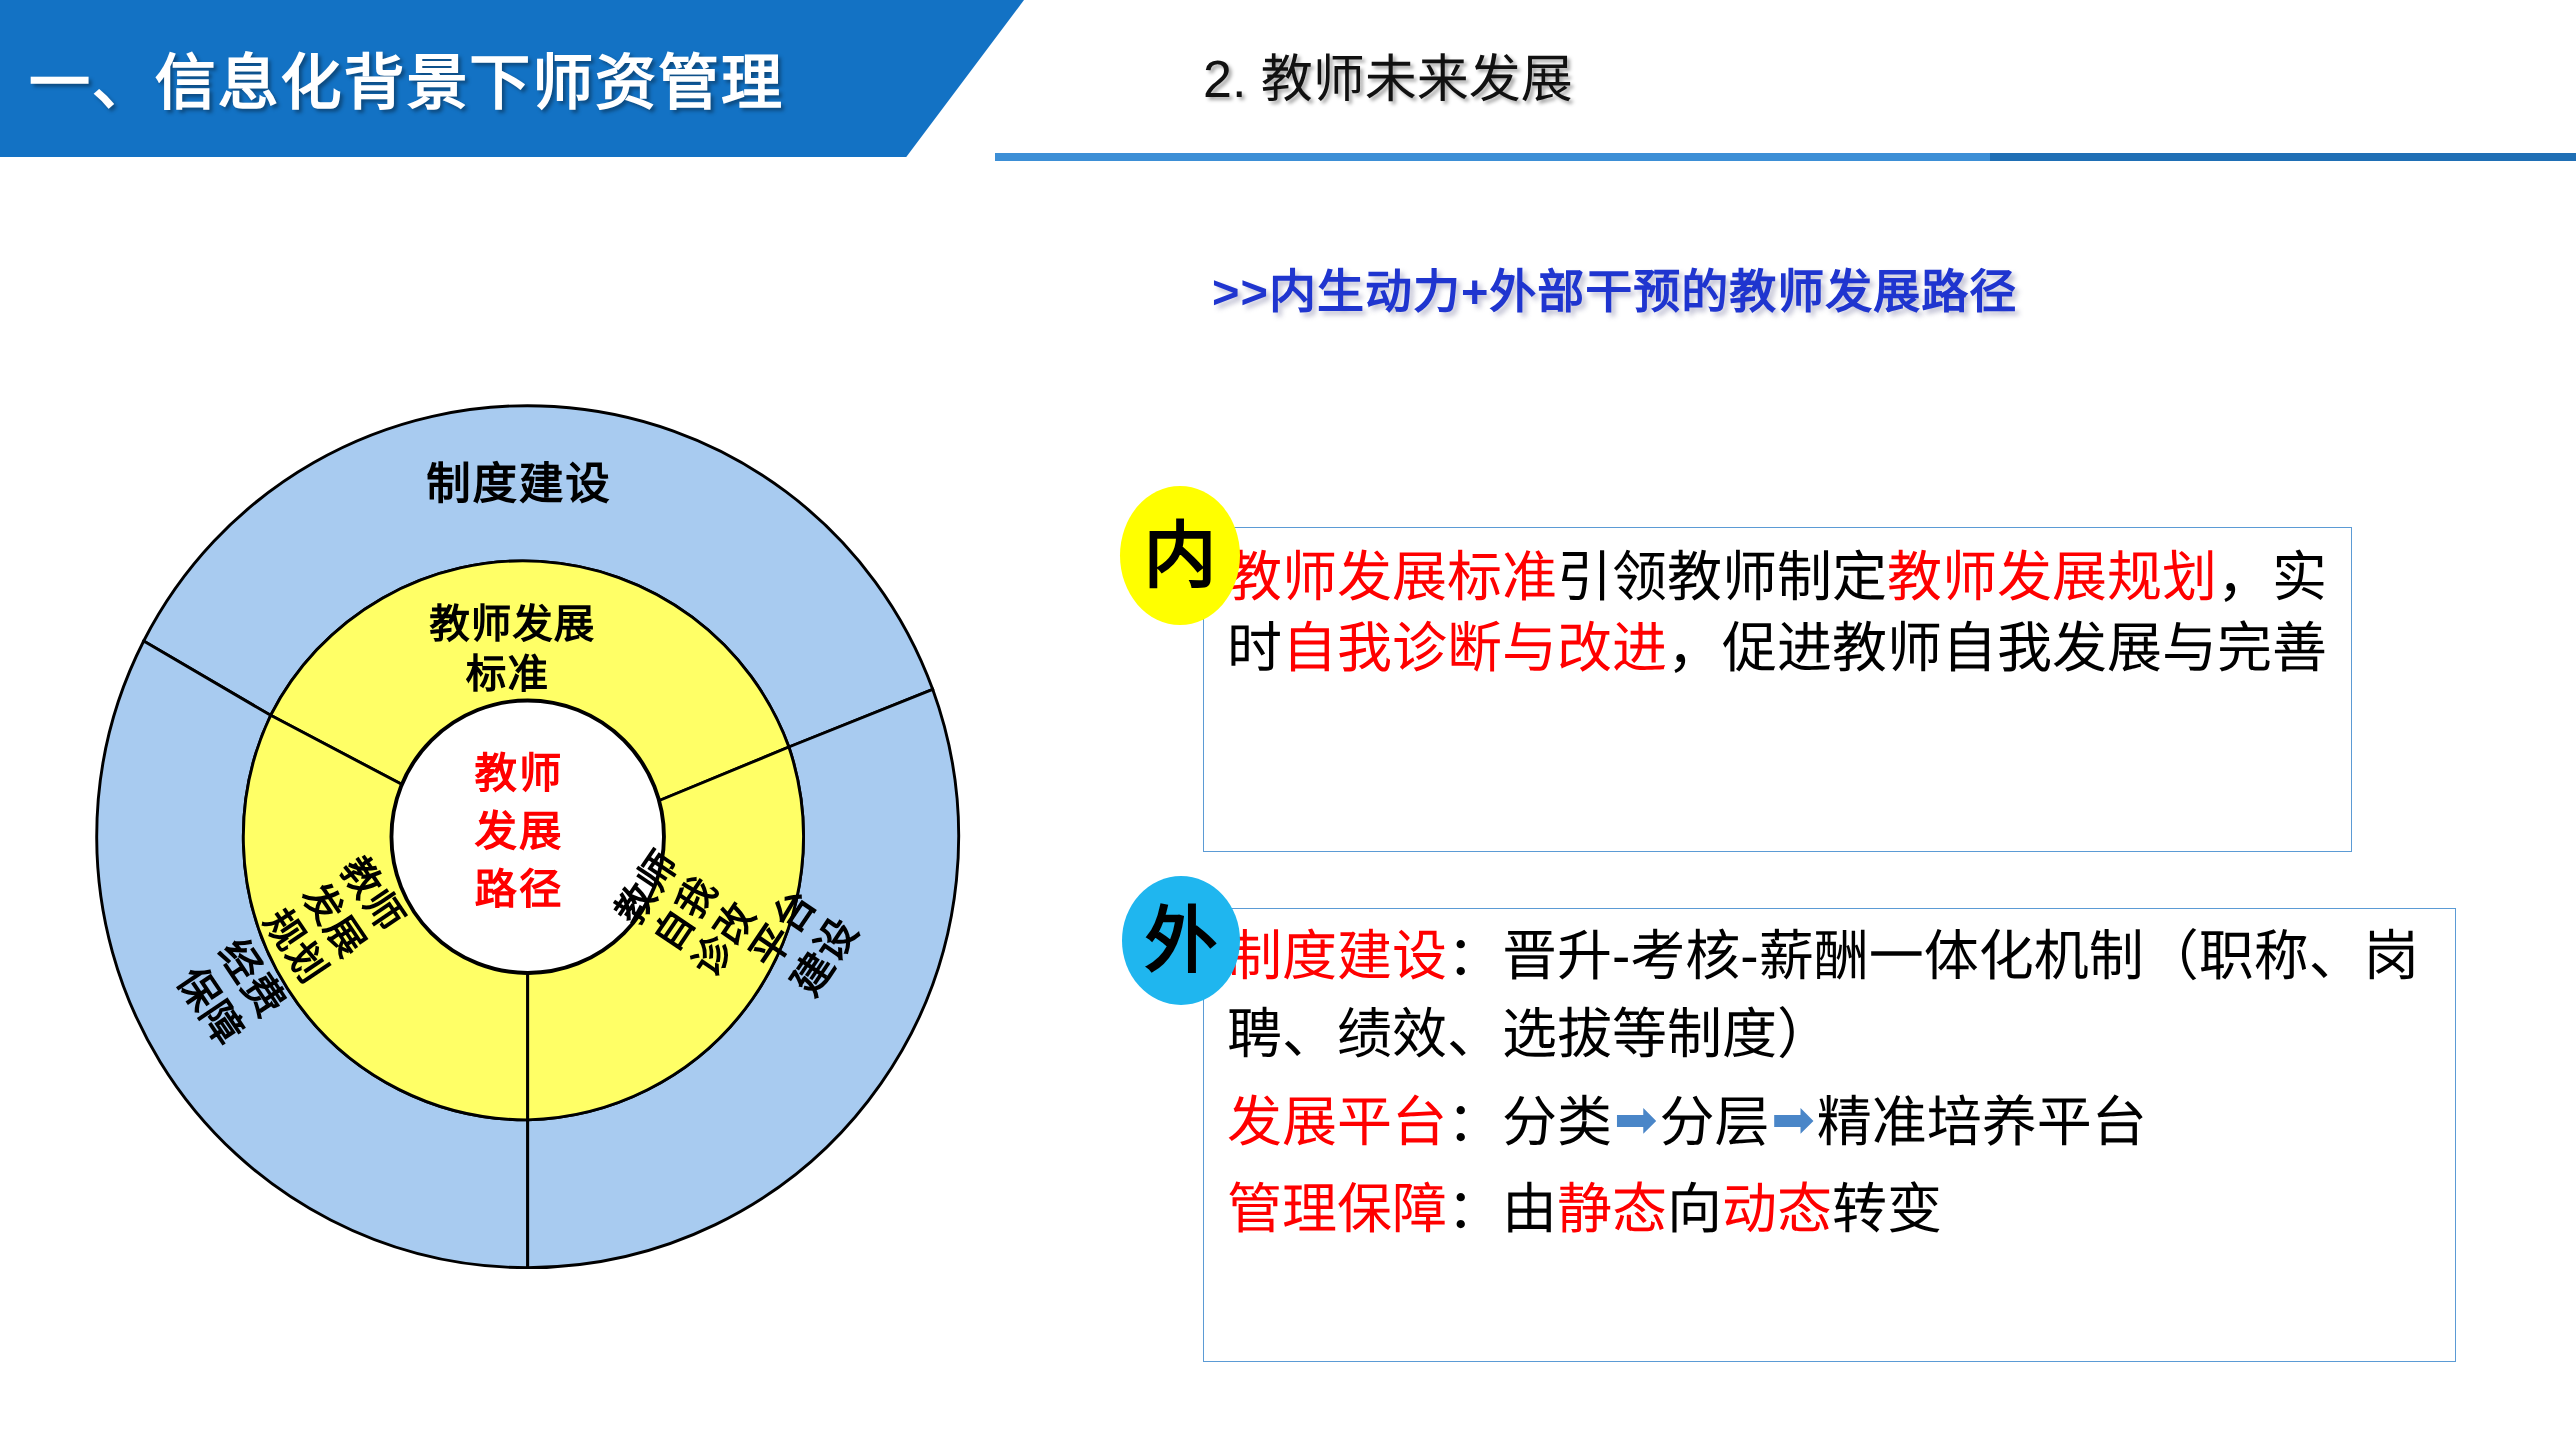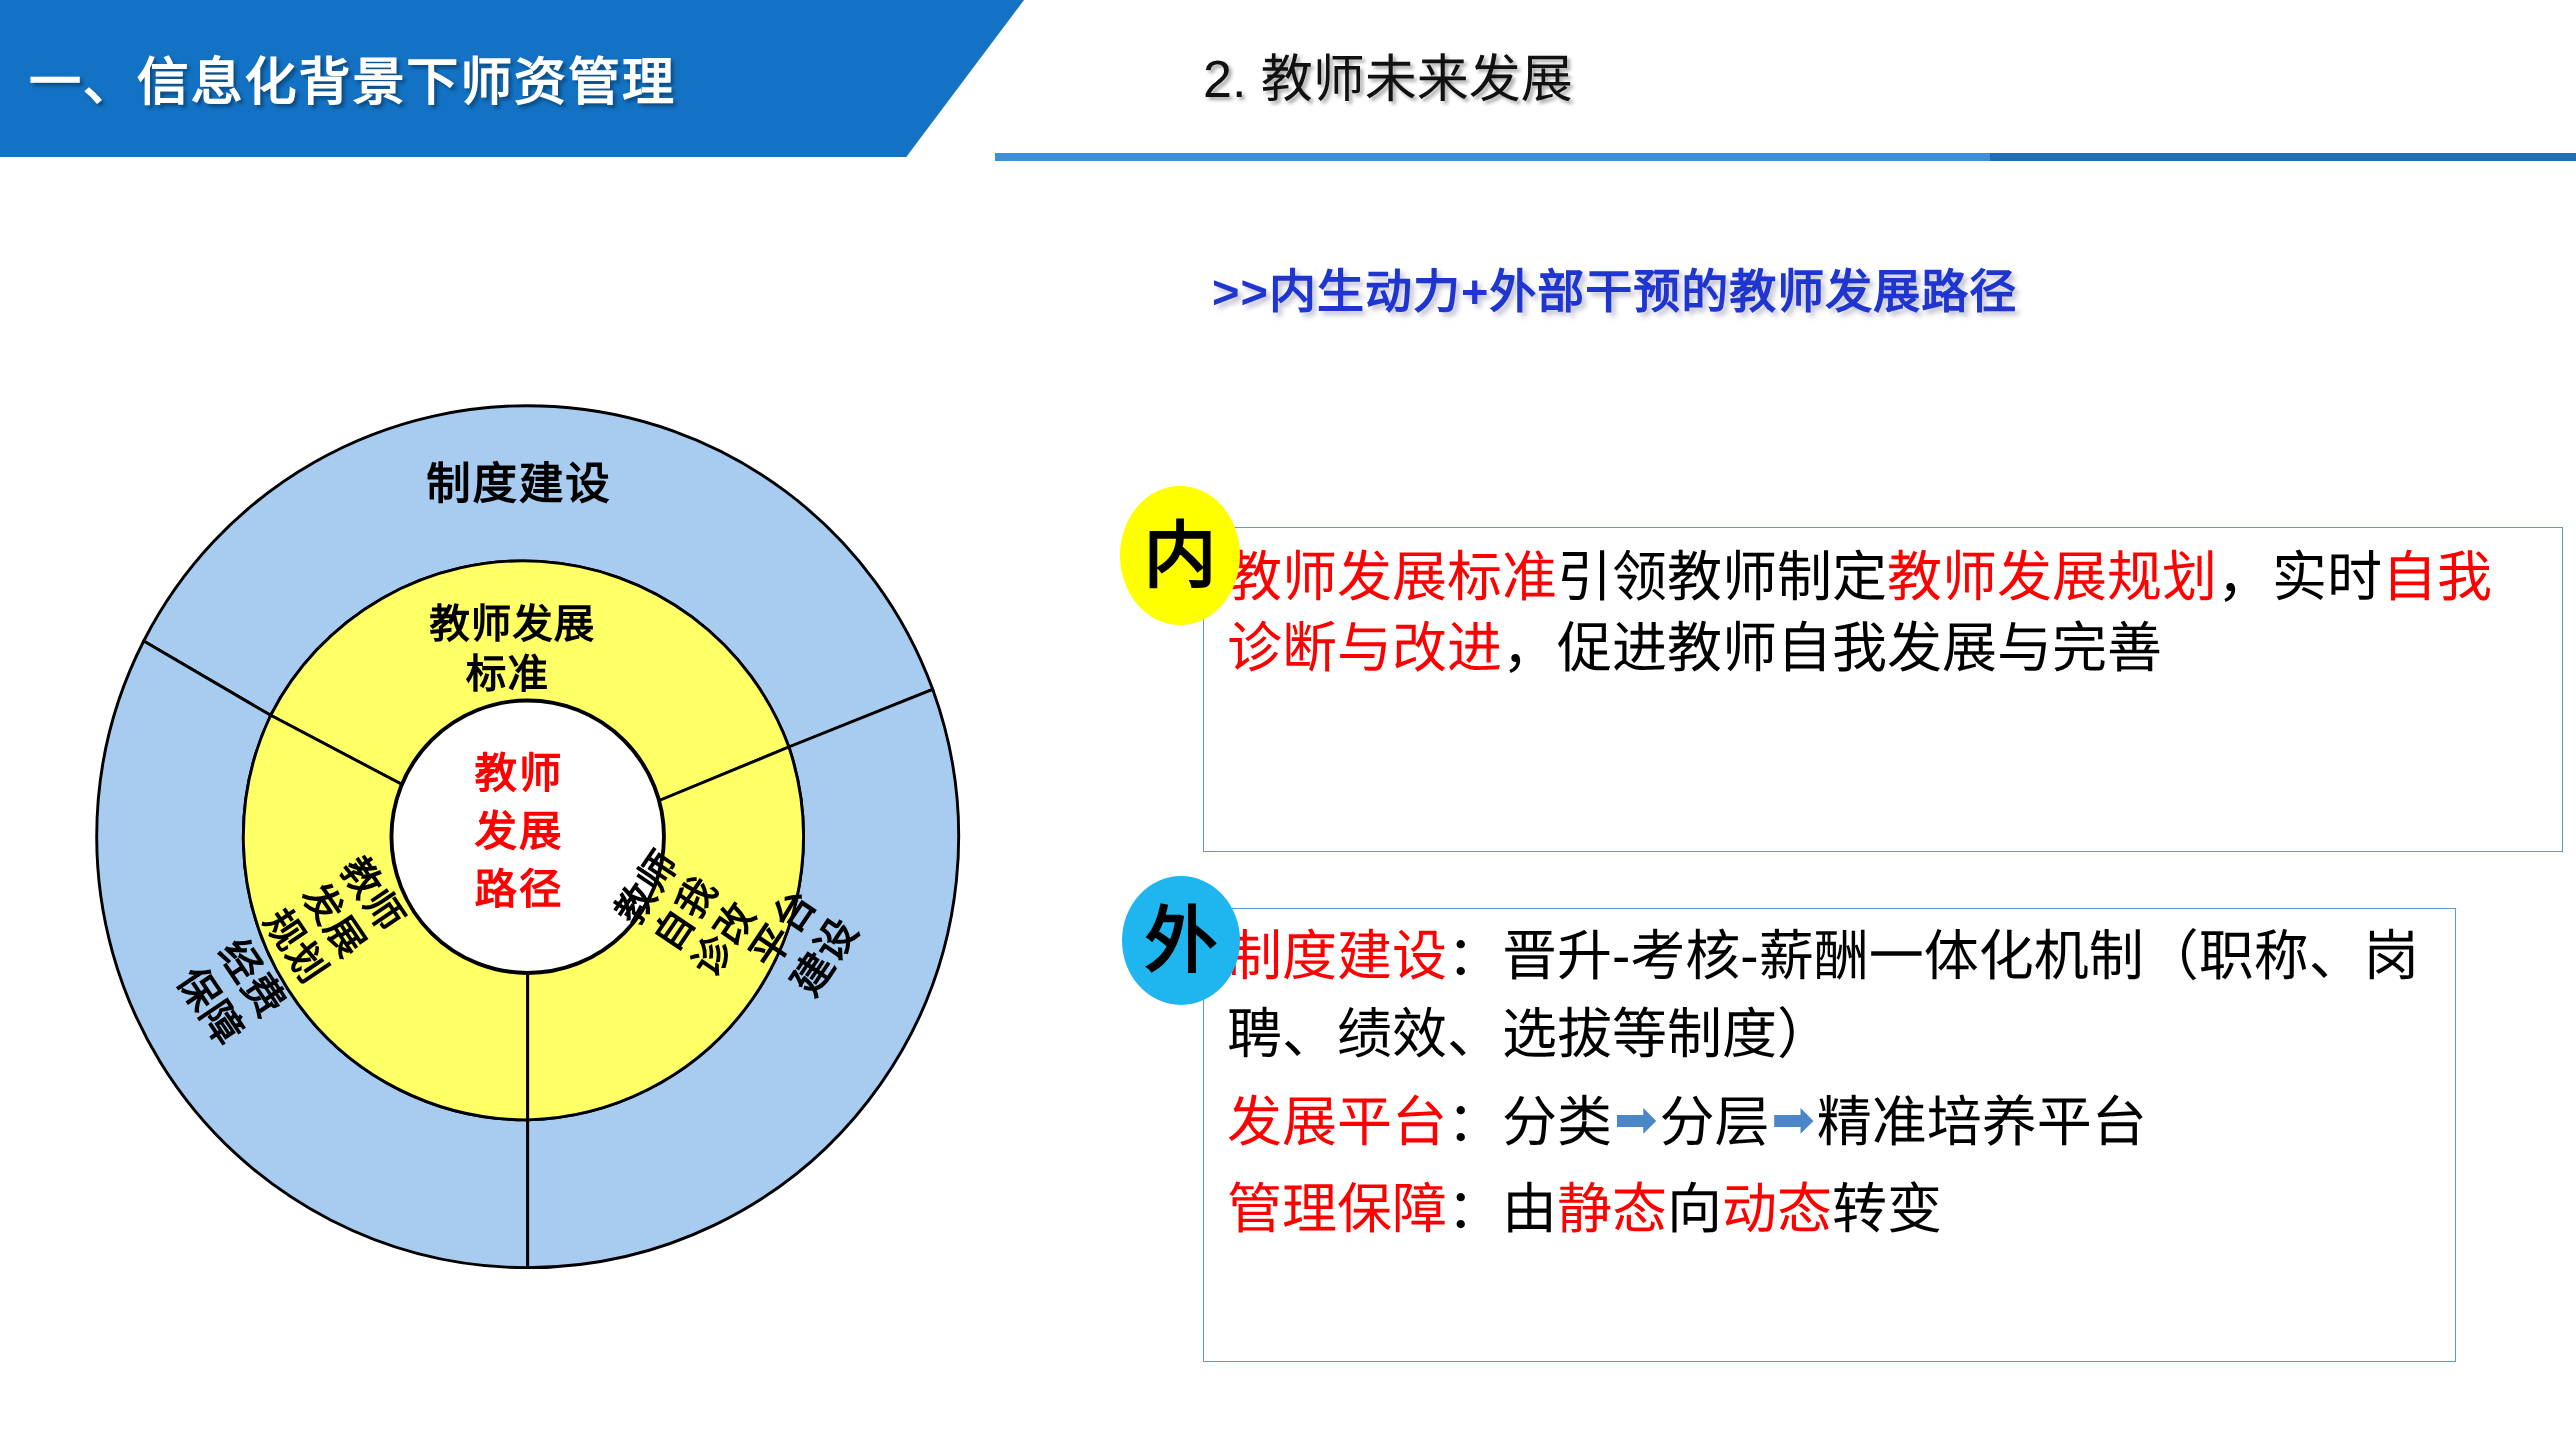--- a/index.html
+++ b/index.html
@@ -31,21 +31,21 @@
   }
   .header-title {
     position: absolute;
     left: 29px;
     top: 19.3px;
     width: 956px;
     height: 116px;
     display: flex;
     align-items: center;
     color: #ffffff;
-    font-size: 52px;
+    font-size: 61px;
     font-weight: bold;
     letter-spacing: 1.9px;
     white-space: nowrap;
     text-shadow: 2.9px 2.9px 3.9px rgba(0,0,0,0.35);
   }
   .header-subtitle {
     position: absolute;
     left: 1203px;
     top: 37px;
     color: #111111;
@@ -85,21 +85,21 @@
     text-shadow: 3.9px 3.9px 4.8px rgba(120,120,160,0.45);
   }
 
   
   .textbox {
     position: absolute;
     background: #ffffff;
     border: 1.9px solid #5b9bd5;
     box-sizing: border-box;
   }
-  #box-inner { left: 1203px; top: 527px; width: 1360px; height: 325px; }
+  #box-inner { left: 1203px; top: 527px; width: 1149px; height: 325px; }
   #box-outer { left: 1203px; top: 908px; width: 1253px; height: 454px; }
 
   .box-body {
     padding: 13.5px 21px 7.7px 23px;
     font-size: 55px;
     line-height: 1.30;
     color: #000000;
     font-weight: normal;
   }
   #box-outer .box-body { padding-top: 7.7px; line-height: 1.42; }

